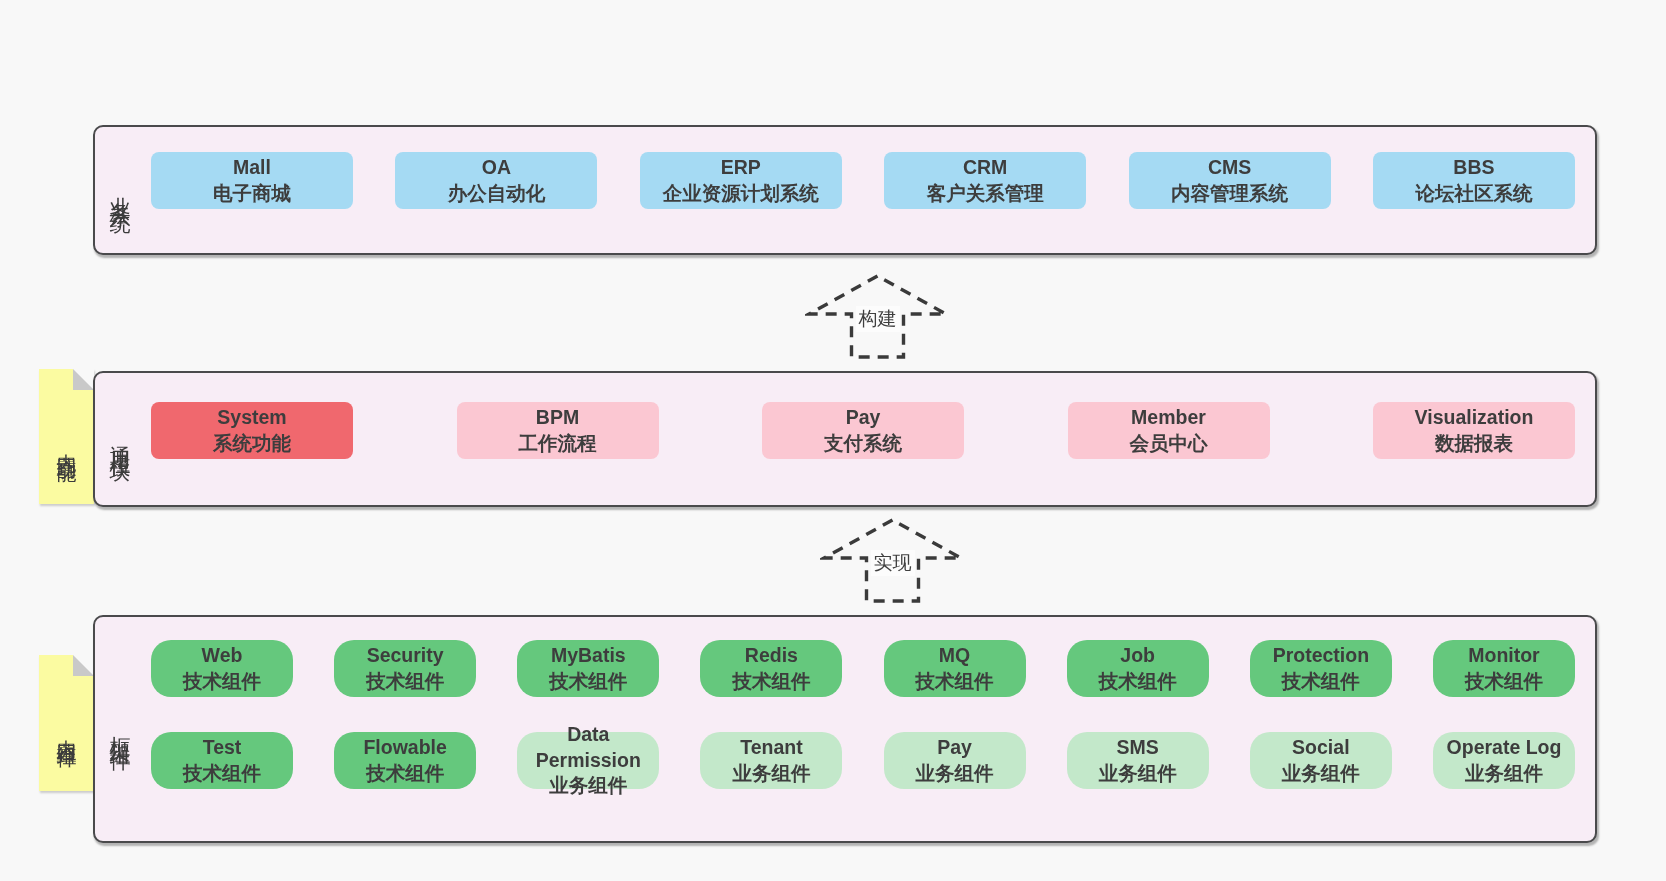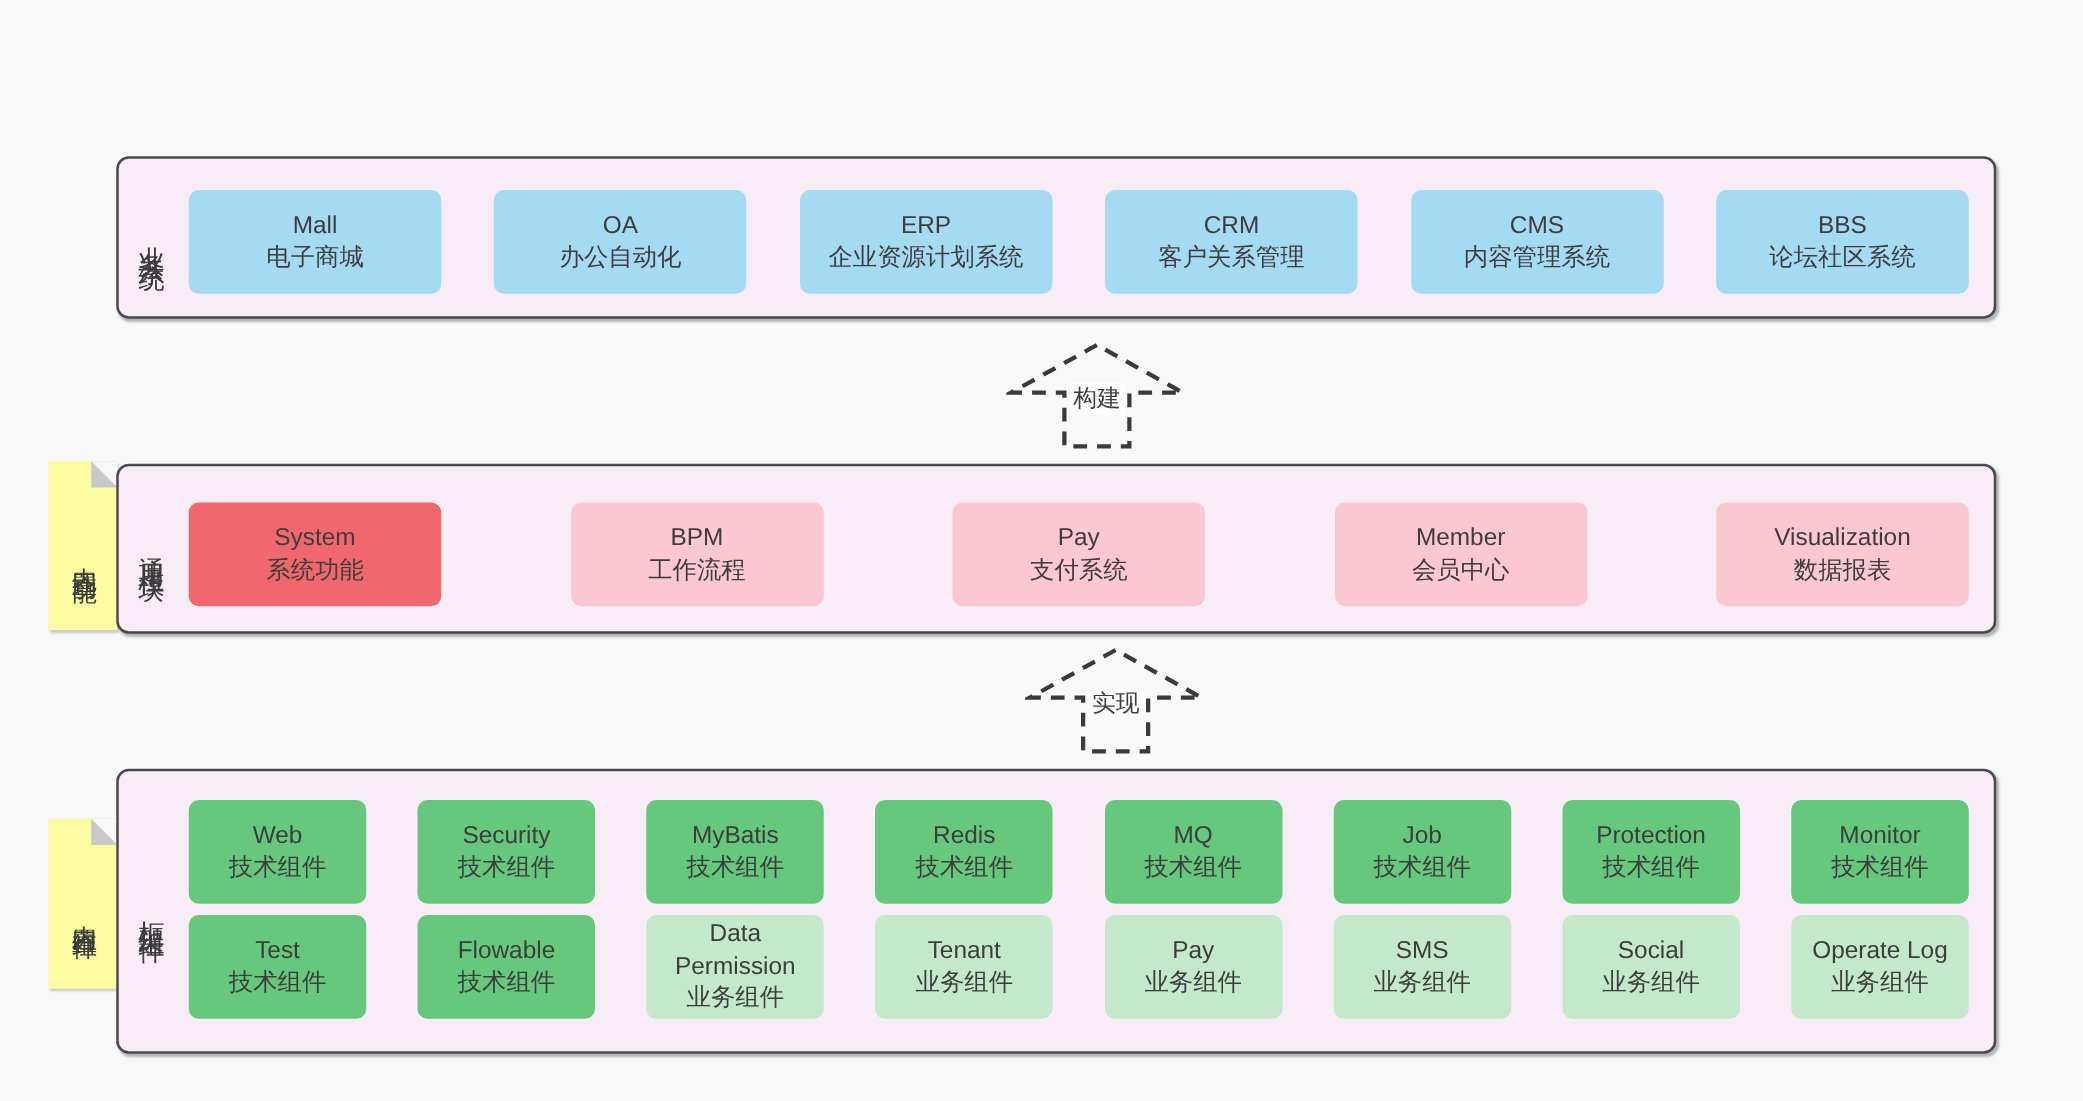--- a/index.html
+++ b/index.html
@@ -35,27 +35,27 @@
   .row{
     position:absolute;left:56px;right:20px;
     display:flex;justify-content:space-between;
   }
   #panel-business .row{top:25px;}
   #panel-modules .row{top:29px;}
   #panel-components .row-1{top:23px;}
   #panel-components .row-2{top:115px;}
 
   .box{
-    height:83px;border-radius:8px;
+    height:57px;border-radius:8px;
     display:flex;flex-direction:column;justify-content:center;align-items:center;
     text-align:center;font-size:19.5px;line-height:25.5px;color:#3d3d3d;
-    padding:0 4px;box-sizing:border-box;
+    padding:0 4px;box-sizing:border-box;font-weight:bold;
   }
   .box-6{width:202px;}
-  .box-8{width:142px;}
+  .box-8{width:142px;border-radius:20px;}
   .v-blue{background:var(--blue,#a5daf3);}
   .v-red{background:var(--red,#f0686e);}
   .v-pink{background:var(--pink,#fbc7d2);}
   .v-green{background:var(--green,#65c87d);}
   .v-lightgreen{background:var(--light-green,#c3e8ca);}
 
   
   .note{
     position:absolute;width:55px;
     background:var(--note-yellow,#fbfba1);

